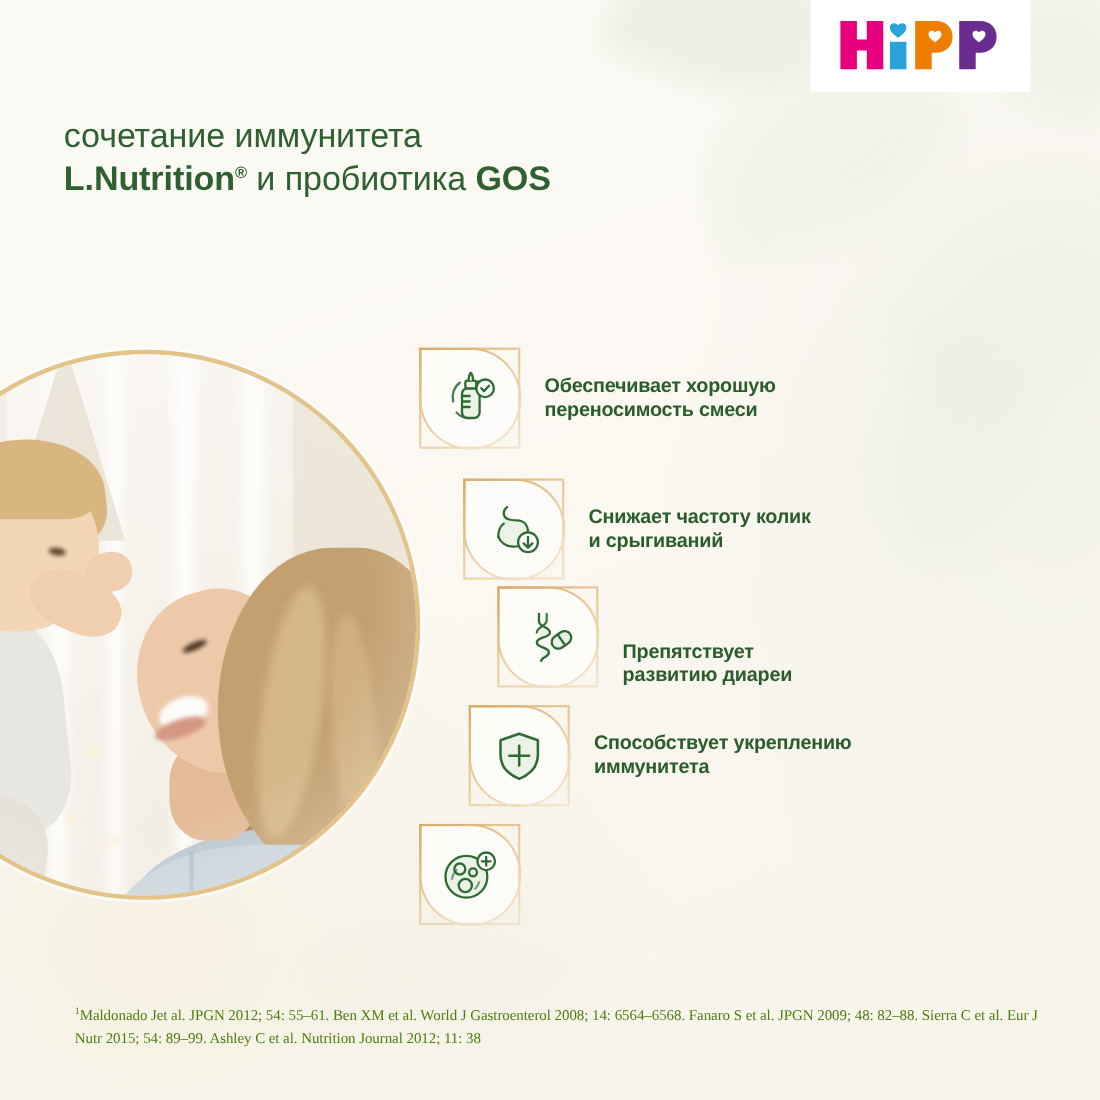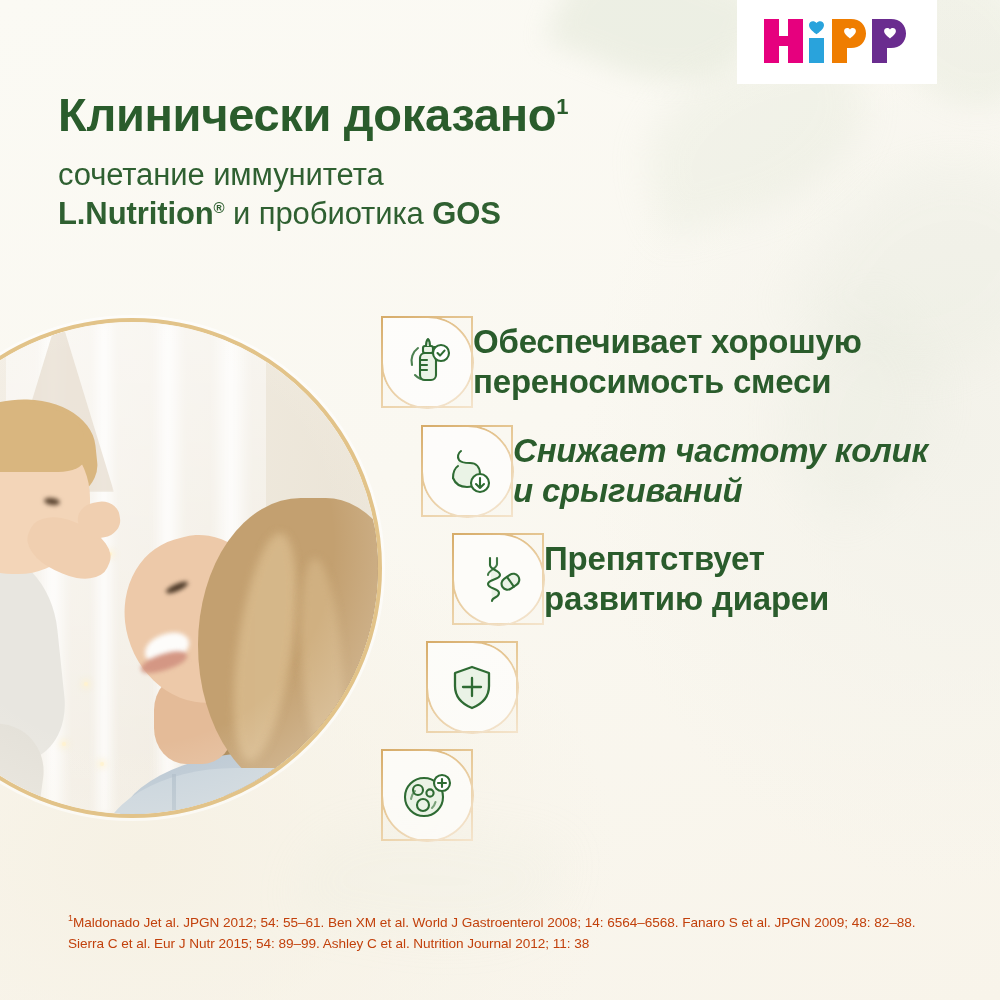--- a/index.html
+++ b/index.html
@@ -124,28 +124,29 @@
     content:""; position:absolute; inset:-2.5px;
     border-radius:0 46px 46px 46px;
     border:2.5px solid transparent;
     background:linear-gradient(150deg,#d6ab68 0%,#e6c795 40%,#f6eada 100%) border-box;
     -webkit-mask:linear-gradient(#000 0 0) padding-box, linear-gradient(#000 0 0);
     -webkit-mask-composite:xor; mask-composite:exclude;
     pointer-events:none;
   }
   .badge svg { display:block; }
   .btext {
-    color:#2a5c2c; font-weight:bold; font-size:33px; line-height:1.2;
+    margin-left:22px;
+    color:#2a5c2c; font-weight:bold; font-size:18px; line-height:1.2;
     letter-spacing:-.2px; white-space:pre-line;
   }
 
   
   #footnote {
     position:absolute; left:68px; top:912px; width:880px;
-    color:#c2410c; font-size:13.6px; line-height:1.55; letter-spacing:-.05px;
+    color:#4d7c0f; font-size:13.6px; line-height:1.55; letter-spacing:-.05px;font-family:Liberation Serif, serif;
   }
   #footnote sup { font-size:9px; vertical-align:super; }
 </style>
 </head>
 <body>
 
 <div id="bg-wrap">
   <div class="bg-base"></div>
   <div class="leaf" style="left:560px; top:-40px;  width:190px; height:120px; transform:rotate(22deg);"></div>
   <div class="leaf b" style="left:640px; top:60px;   width:230px; height:150px; transform:rotate(-15deg);"></div>
@@ -165,21 +166,20 @@
 
     <path d="M70 3h19c9 0 15 6 15 14.5S98 32 89 32h-4v15H70z" fill="#ef7d00"></path>
     <path d="M88 13.5c-1.7-2.4-5.9-1.9-5.9 1.6 0 3.2 4 5.9 5.9 7.3 1.9-1.4 5.9-4.1 5.9-7.3 0-3.5-4.2-4-5.9-1.6z" fill="#ffffff"></path>
 
     <path d="M110 3h19c9 0 15 6 15 14.5S138 32 129 32h-4v15h-15z" fill="#6a2c8f"></path>
     <path d="M128 13.5c-1.7-2.4-5.9-1.9-5.9 1.6 0 3.2 4 5.9 5.9 7.3 1.9-1.4 5.9-4.1 5.9-7.3 0-3.5-4.2-4-5.9-1.6z" fill="#ffffff"></path>
   </svg>
 </div>
 
 <div id="headline">
-  <div class="h1"><span>Клинически доказано</span><sup>1</sup></div>
   <div class="sub">
     <span>сочетание иммунитета</span><br>
     <span class="b">L.Nutrition</span><sup class="b">®</sup><span> и пробиотика </span><span class="b">GOS</span>
   </div>
 </div>
 
 <div id="photo-circle">
   <div id="photo-inner">
     <div class="ph ph-bg"></div>
 
@@ -240,34 +240,34 @@
         <path d="M23 27h6M23 32h6M23 37h6"></path>
         <path d="M36 14h6"></path>
         <circle cx="43" cy="20" r="8" fill="#fff"></circle>
         <path d="M39.5 20l2.5 2.6 4.5-5"></path>
       </svg>
     </div>
     <div class="btext">Обеспечивает хорошую
 переносимость смеси</div>
   </div>
 
-  <div class="benefit" style="left:421px; top:117px;font-style:italic;">
+  <div class="benefit" style="left:421px; top:127px;">
     <div class="badge">
       <svg width="58" height="58" viewBox="0 0 58 58" fill="none" stroke="#2e6b33" stroke-width="2.1" stroke-linecap="round" stroke-linejoin="round">
         <path d="M23 9c-3 2-4 6-2 9 2 3 7 3 11 3 6 0 10 4 10 11s-5 13-13 13c-7 0-12-4-14-9" fill="#eaf3e6"></path>
         <path d="M15 36c0-6 2-10 5-12"></path>
         <circle cx="42" cy="41" r="9" fill="#fff"></circle>
         <path d="M42 36v10M38 42l4 4 4-4"></path>
       </svg>
     </div>
     <div class="btext">Снижает частоту колик
 и срыгиваний</div>
   </div>
 
-  <div class="benefit" style="left:452px; top:225px;">
+  <div class="benefit" style="left:452px; top:225px;align-items:flex-end;">
     <div class="badge">
       <svg width="58" height="58" viewBox="0 0 58 58" fill="none" stroke="#2e6b33" stroke-width="2.1" stroke-linecap="round" stroke-linejoin="round">
         <path d="M21 8v7c0 5 10 5 10 10s-12 4-12 9 11 4 11 9-7 4-7 8" fill="#eaf3e6"></path>
         <path d="M28 8v6c0 5-9 6-9 11" opacity=".9"></path>
         <g transform="rotate(-35 41 32)">
           <rect x="32" y="26" width="19" height="12" rx="6" fill="#eaf3e6"></rect>
           <path d="M41.5 26v12"></path>
         </g>
       </svg>
     </div>
@@ -275,20 +275,22 @@
 развитию диареи</div>
   </div>
 
   <div class="benefit" style="left:426px; top:333px;">
     <div class="badge">
       <svg width="58" height="58" viewBox="0 0 58 58" fill="none" stroke="#2e6b33" stroke-width="2.3" stroke-linecap="round" stroke-linejoin="round">
         <path d="M29 9l17 6v13c0 11-7 18-17 22-10-4-17-11-17-22V15z" fill="#eaf3e6"></path>
         <path d="M29 20v18M20 29h18"></path>
       </svg>
     </div>
+    <div class="btext">Способствует укреплению
+иммунитета</div>
   </div>
 
   <div class="benefit" style="left:381px; top:441px;">
     <div class="badge">
       <svg width="58" height="58" viewBox="0 0 58 58" fill="none" stroke="#2e6b33" stroke-width="2.1" stroke-linecap="round" stroke-linejoin="round">
         <circle cx="26" cy="31" r="19" fill="#eaf3e6"></circle>
         <circle cx="20" cy="24" r="5"></circle>
         <circle cx="32" cy="27" r="3.6"></circle>
         <circle cx="25" cy="39" r="6"></circle>
         <path d="M13 33c.5-4 2-6 4-8" opacity=".6"></path>

